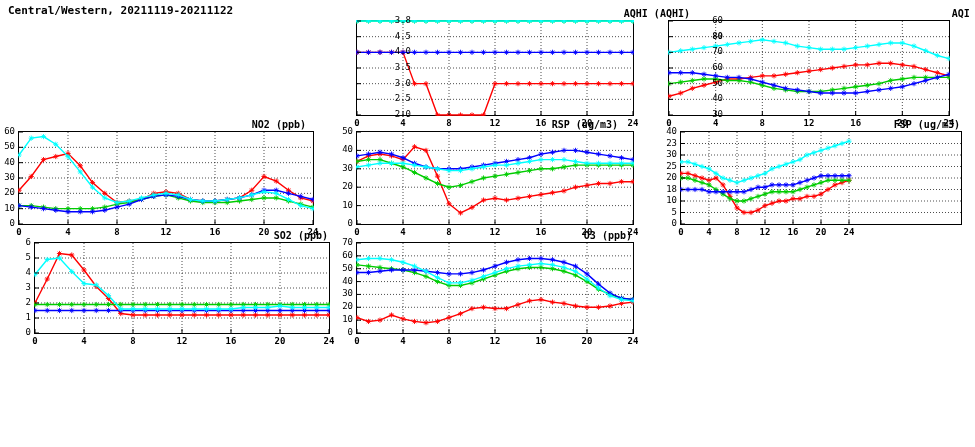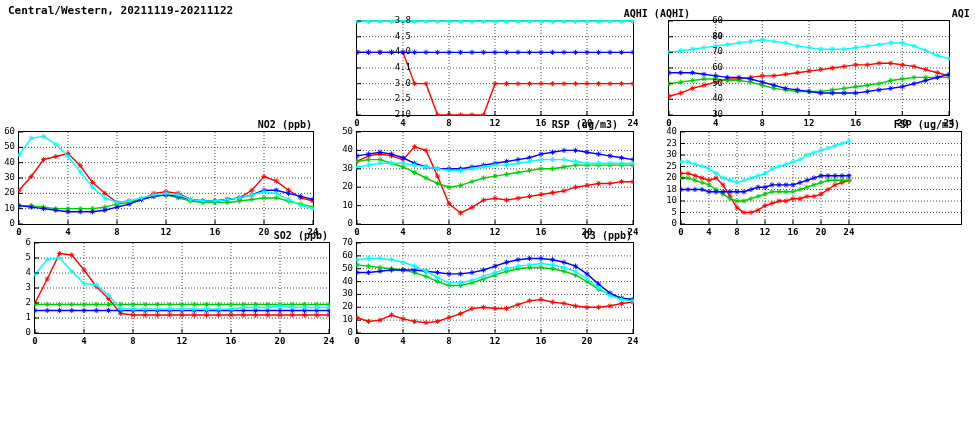--- a/index.html
+++ b/index.html
@@ -147,21 +147,21 @@
         <line y1="79.33333333333333" y2="79.33333333333333" x1="1" x2="5" stroke="#000" stroke-width="1"></line>
         <line y1="63.66666666666667" y2="63.66666666666667" x1="1" x2="5" stroke="#000" stroke-width="1"></line>
         <line y1="48" y2="48" x1="1" x2="5" stroke="#000" stroke-width="1"></line>
         <line y1="32.333333333333336" y2="32.333333333333336" x1="1" x2="5" stroke="#000" stroke-width="1"></line>
         <line y1="16.666666666666657" y2="16.666666666666657" x1="1" x2="5" stroke="#000" stroke-width="1"></line>
         <line y1="1" y2="1" x1="1" x2="5" stroke="#000" stroke-width="1"></line>
       </svg>
       <div class="ylab" style="right: 281px; top: 89px;">2.0</div>
       <div class="ylab" style="right: 281px; top: 73.3333px;">2.5</div>
       <div class="ylab" style="right: 281px; top: 57.6667px;">3.0</div>
-      <div class="ylab" style="right: 281px; top: 42px;">4.1</div>
+      <div class="ylab" style="right: 281px; top: 42px;">3.5</div>
       <div class="ylab" style="right: 281px; top: 26.3333px;">4.0</div>
       <div class="ylab" style="right: 281px; top: 10.6667px; margin-left: 22px;">4.5</div>
       <div class="ylab" style="right: 281px; top: -5px;">3.8</div>
       <div class="xlab" style="left: -9px; width: 20px; top: 98px;">0</div>
       <div class="xlab" style="left: 37px; width: 20px; top: 98px;">4</div>
       <div class="xlab" style="left: 83px; width: 20px; top: 98px;">8</div>
       <div class="xlab" style="left: 129px; width: 20px; top: 98px;">12</div>
       <div class="xlab" style="left: 175px; width: 20px; top: 98px;">16</div>
       <div class="xlab" style="left: 221px; width: 20px; top: 98px;">20</div>
       <div class="xlab" style="left: 267px; width: 20px; top: 98px;">24</div>
@@ -309,21 +309,21 @@
       <div class="xlab" style="left: -9px; width: 20px; top: 98px;">0</div>
       <div class="xlab" style="left: 37.6667px; width: 20px; top: 98px;">4</div>
       <div class="xlab" style="left: 84.3333px; width: 20px; top: 98px;">8</div>
       <div class="xlab" style="left: 131px; width: 20px; top: 98px;">12</div>
       <div class="xlab" style="left: 177.667px; width: 20px; top: 98px;">16</div>
       <div class="xlab" style="left: 224.333px; width: 20px; top: 98px;">20</div>
       <div class="xlab" style="left: 271px; width: 20px; top: 98px;">24</div>
     </div>
     <div class="panel" style="left: 18px; top: 131px; width: 296px; height: 94px;">
       <div class="plotbox" style="width: 296px; height: 94px;"></div>
-      <div class="ptitle" style="right: 2px; top: -12px;">NO2 (ppb)</div>
+      <div class="ptitle" style="right: 8px; top: -12px;">NO2 (ppb)</div>
       <svg width="296" height="94">
         <line x1="1" x2="295" y1="77.66666666666667" y2="77.66666666666667" stroke="#000" stroke-width="0.7" stroke-dasharray="1,2"></line>
         <line x1="1" x2="295" y1="62.333333333333336" y2="62.333333333333336" stroke="#000" stroke-width="0.7" stroke-dasharray="1,2"></line>
         <line x1="1" x2="295" y1="47" y2="47" stroke="#000" stroke-width="0.7" stroke-dasharray="1,2"></line>
         <line x1="1" x2="295" y1="31.66666666666667" y2="31.66666666666667" stroke="#000" stroke-width="0.7" stroke-dasharray="1,2"></line>
         <line x1="1" x2="295" y1="16.33333333333333" y2="16.33333333333333" stroke="#000" stroke-width="0.7" stroke-dasharray="1,2"></line>
         <line y1="1" y2="93" x1="50" x2="50" stroke="#000" stroke-width="0.7" stroke-dasharray="1,2"></line>
         <line y1="1" y2="93" x1="99" x2="99" stroke="#000" stroke-width="0.7" stroke-dasharray="1,2"></line>
         <line y1="1" y2="93" x1="148" x2="148" stroke="#000" stroke-width="0.7" stroke-dasharray="1,2"></line>
         <line y1="1" y2="93" x1="197" x2="197" stroke="#000" stroke-width="0.7" stroke-dasharray="1,2"></line>

